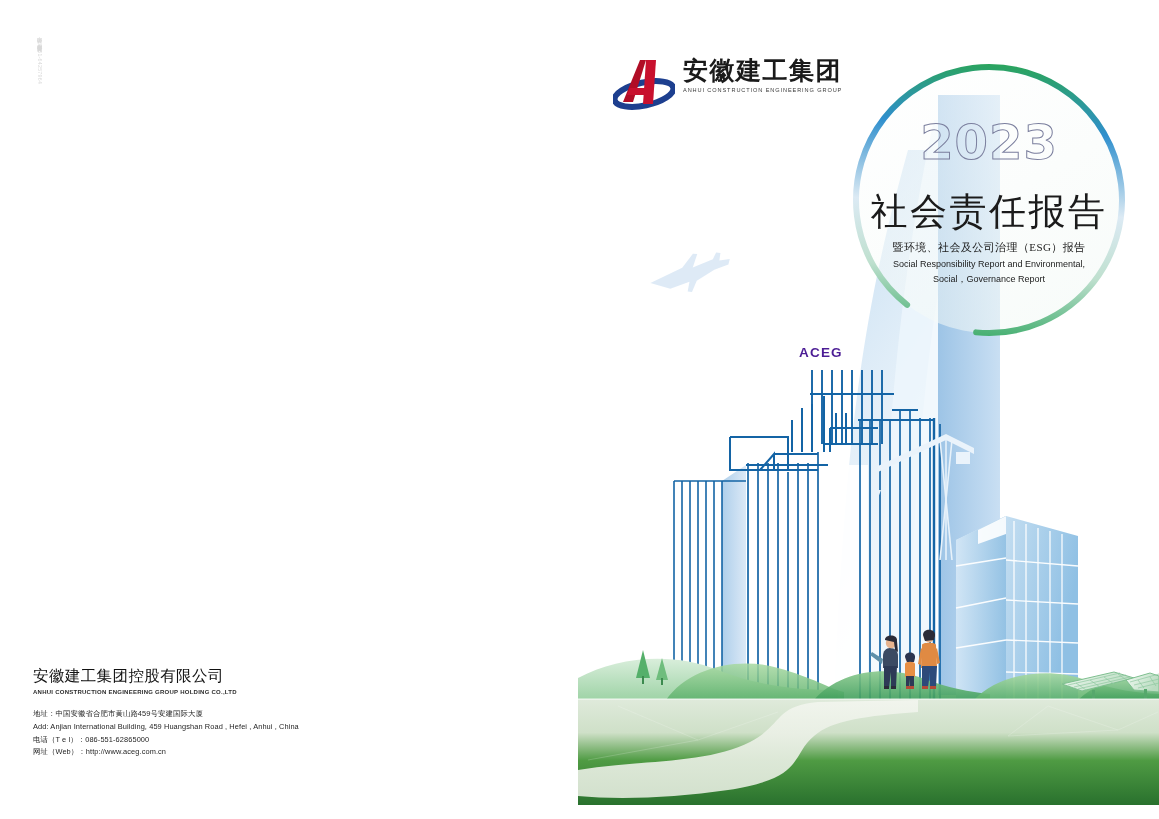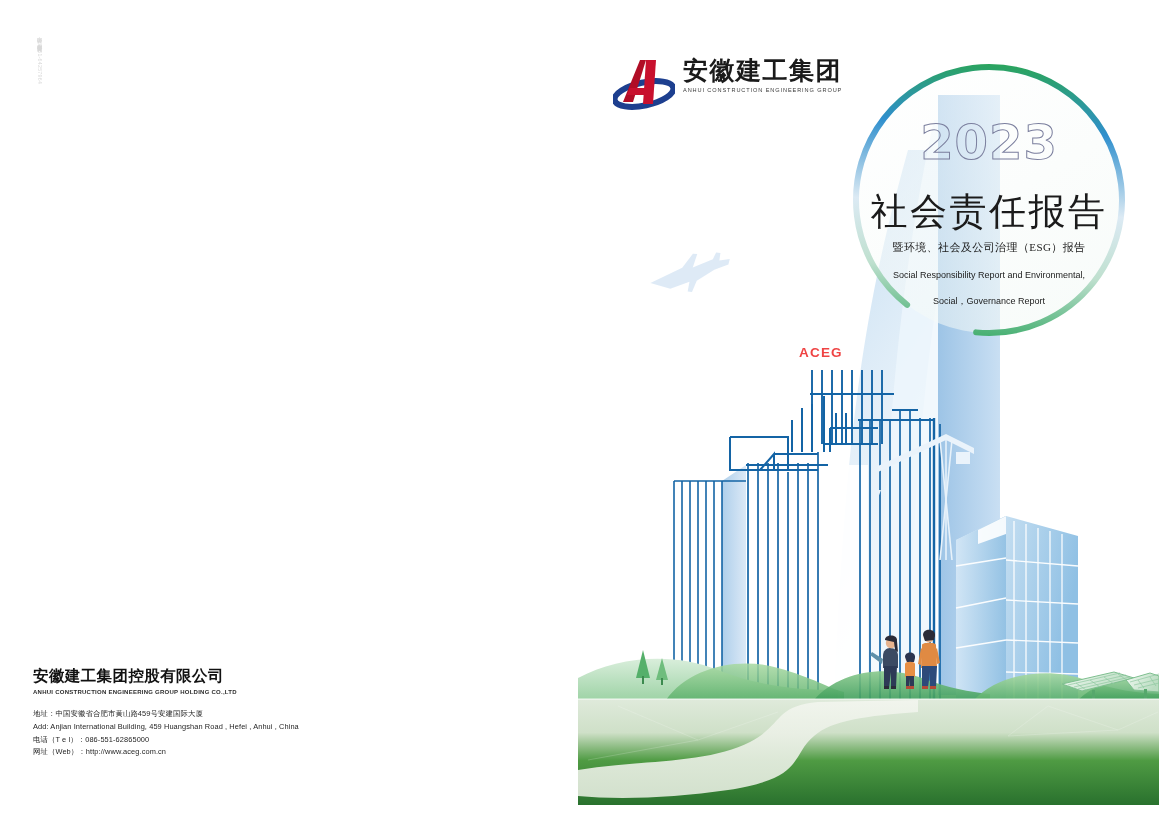--- a/index.html
+++ b/index.html
@@ -23,21 +23,21 @@
     font-size: 5.2px; line-height: 7px;
     color: #d8d8d8;
     writing-mode: vertical-rl;
     letter-spacing: .3px;
     white-space: nowrap;
     user-select: none;
   }
 
   .company-block { position: absolute; left: 33px; top: 667px; width: 420px; }
   .company-cn {
-    font-size: 15.5px; font-weight: bold; color: #111;
+    font-size: 15.5px; font-weight: normal; color: #111;
     letter-spacing: .4px; line-height: 1.25;
     font-family: "DejaVu Sans", "Liberation Sans", sans-serif;
   }
   .company-en {
     font-size: 6px; font-weight: bold; color: #2b2b2b;
     letter-spacing: .25px; margin-top: 3px;
   }
   .contact-list { margin-top: 13px; }
   .contact-line {
     font-size: 7.4px; color: #252525; line-height: 12.6px;
@@ -86,30 +86,30 @@
     font-family: "DejaVu Sans", "Liberation Sans", sans-serif;
     white-space: nowrap;
   }
   .subtitle-cn {
     font-size: 11px; color: #1b1b1b; letter-spacing: .4px;
     margin-top: 7px; white-space: nowrap;
     font-family: Liberation Serif, serif;
   }
   .subtitle-en {
     font-size: 9px; color: #1b1b1b; text-align: center;
-    line-height: 12.5px; margin-top: 14px; white-space: nowrap;
+    line-height: 12.5px; margin-top: 3px; white-space: nowrap;
   }
 
   
   .scenery { position: absolute; left: 0; top: 0; width: 581px; height: 819px; }
   .scenery svg { position: absolute; left: 0; top: 0; }
 
   .aceg-label {
     position: absolute; left: 221px; top: 345px;
-    font-size: 13.5px; font-weight: bold; color: #ef4444;
+    font-size: 13.5px; font-weight: bold; color: #4c1d95;
     letter-spacing: 1.2px;
   }
 </style>
 </head>
 <body>
 
 <div id="cover">
 
   <div class="back-cover">
 

